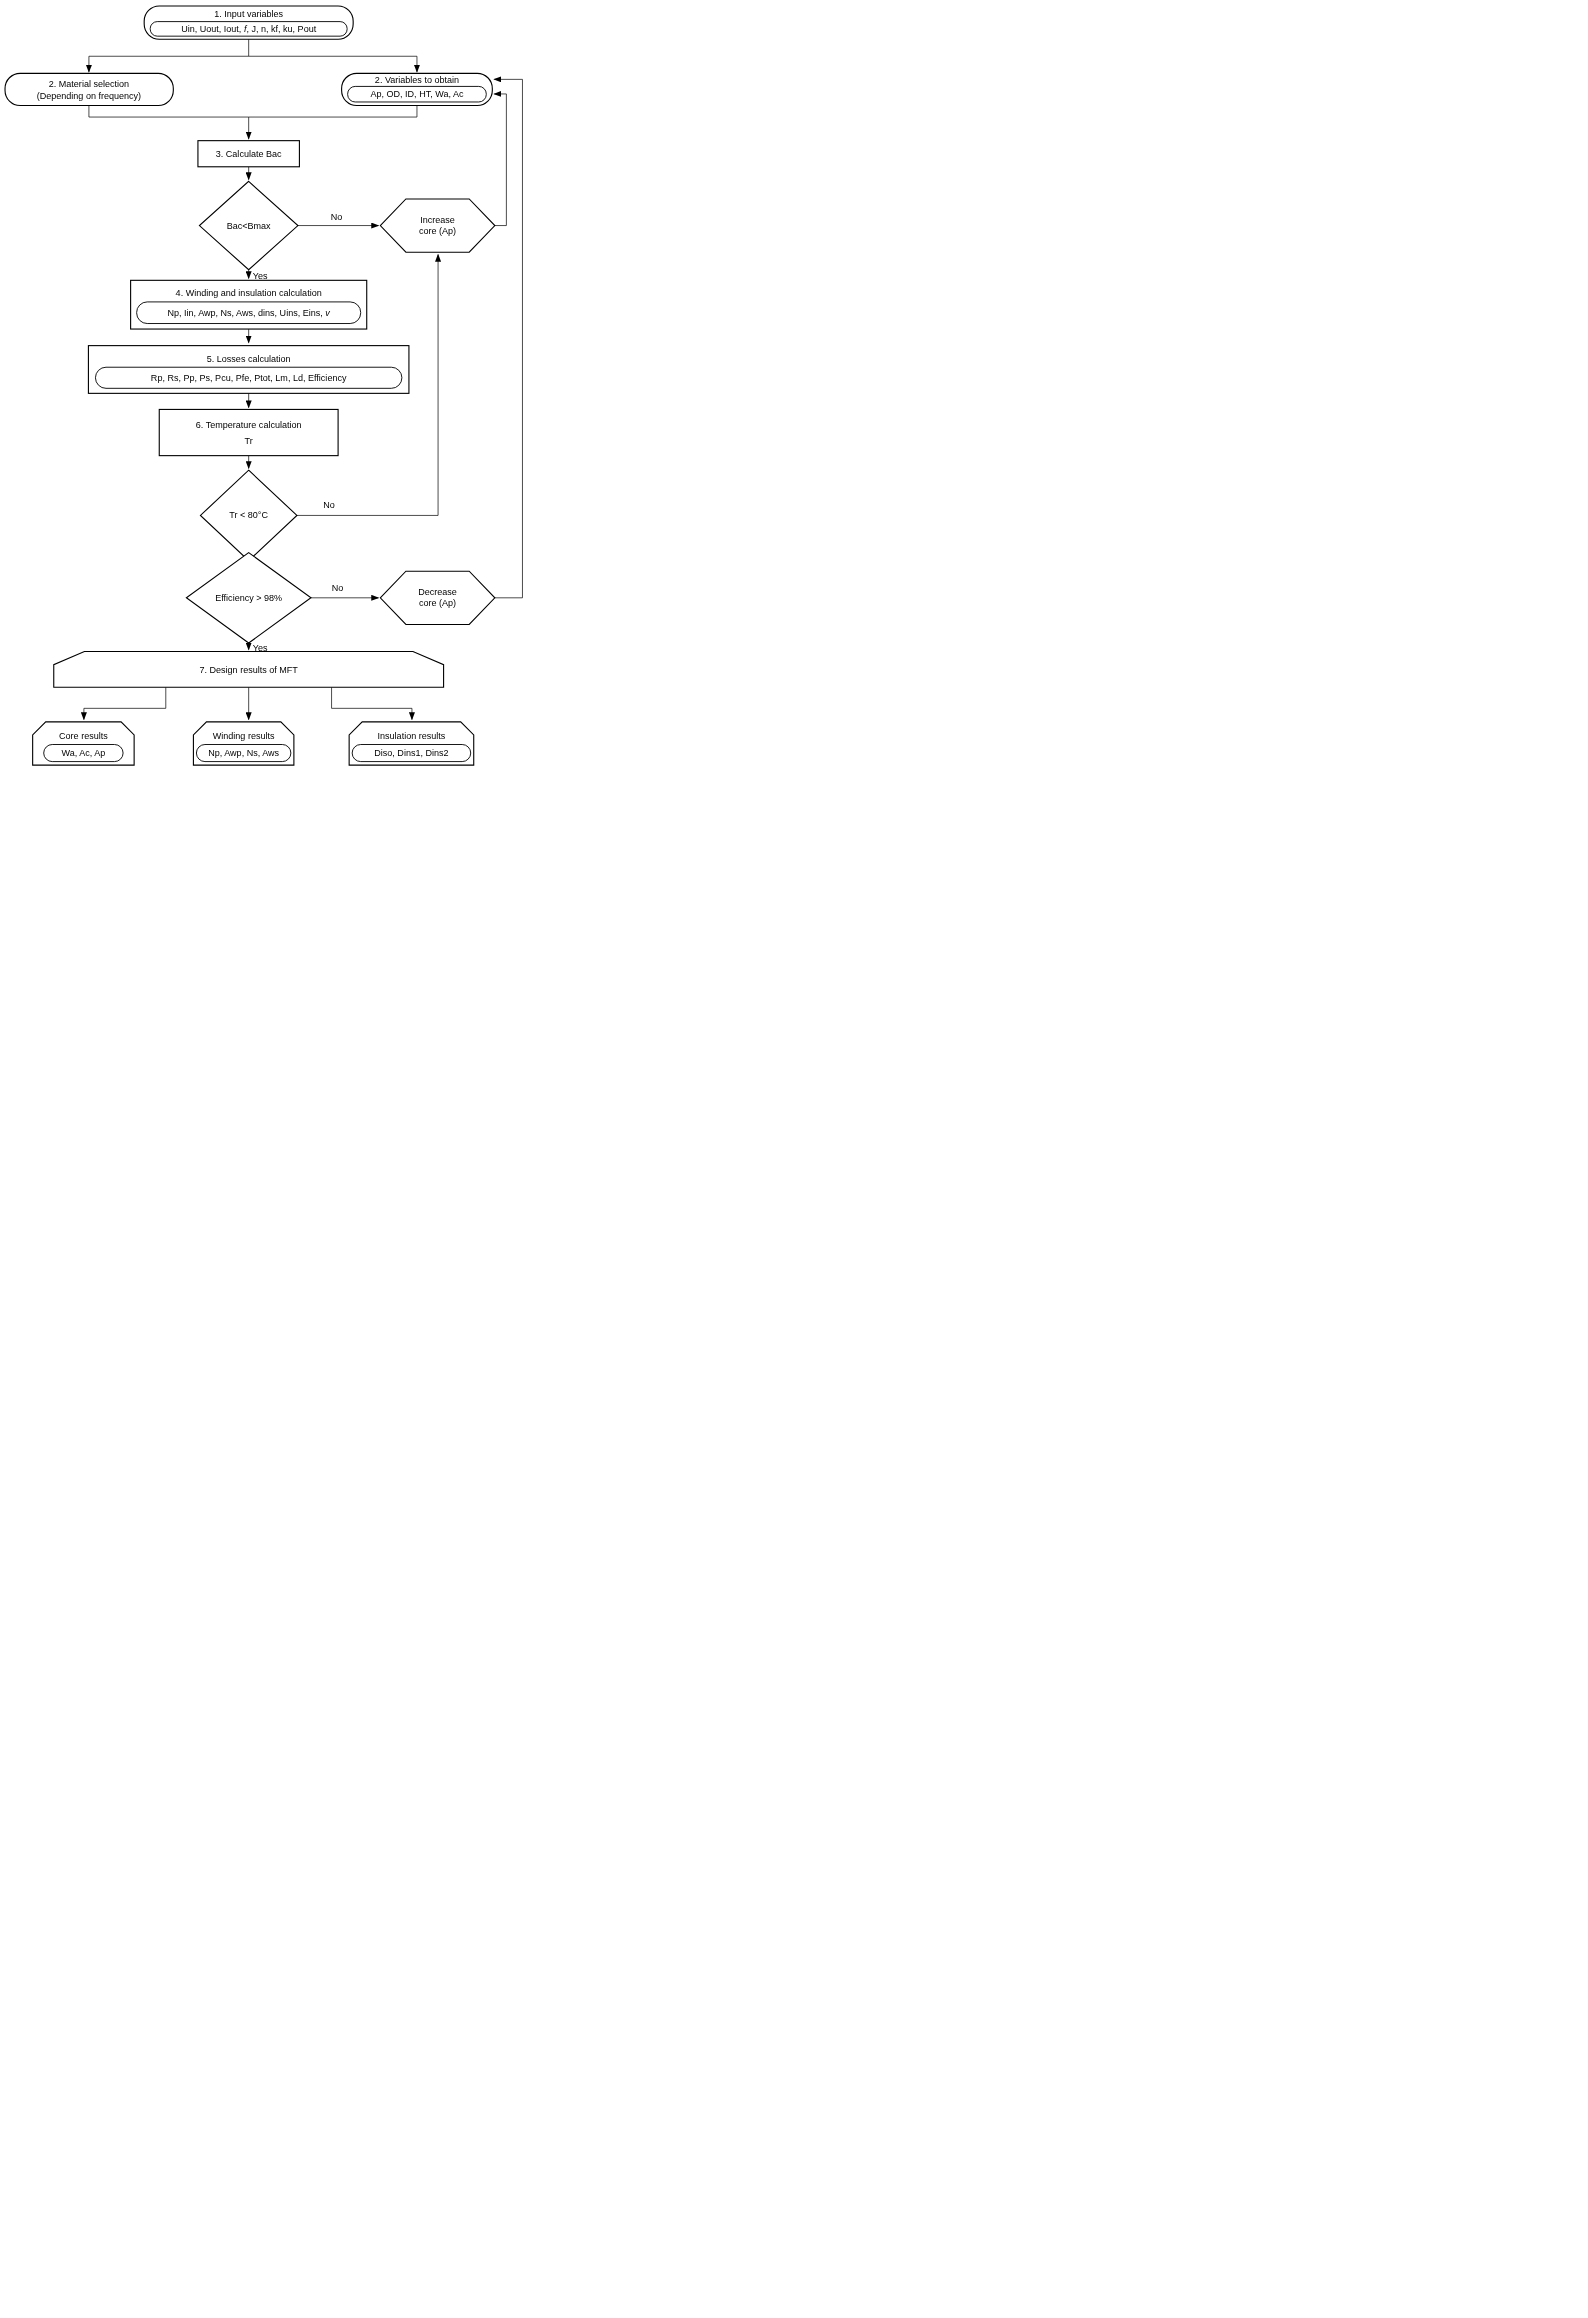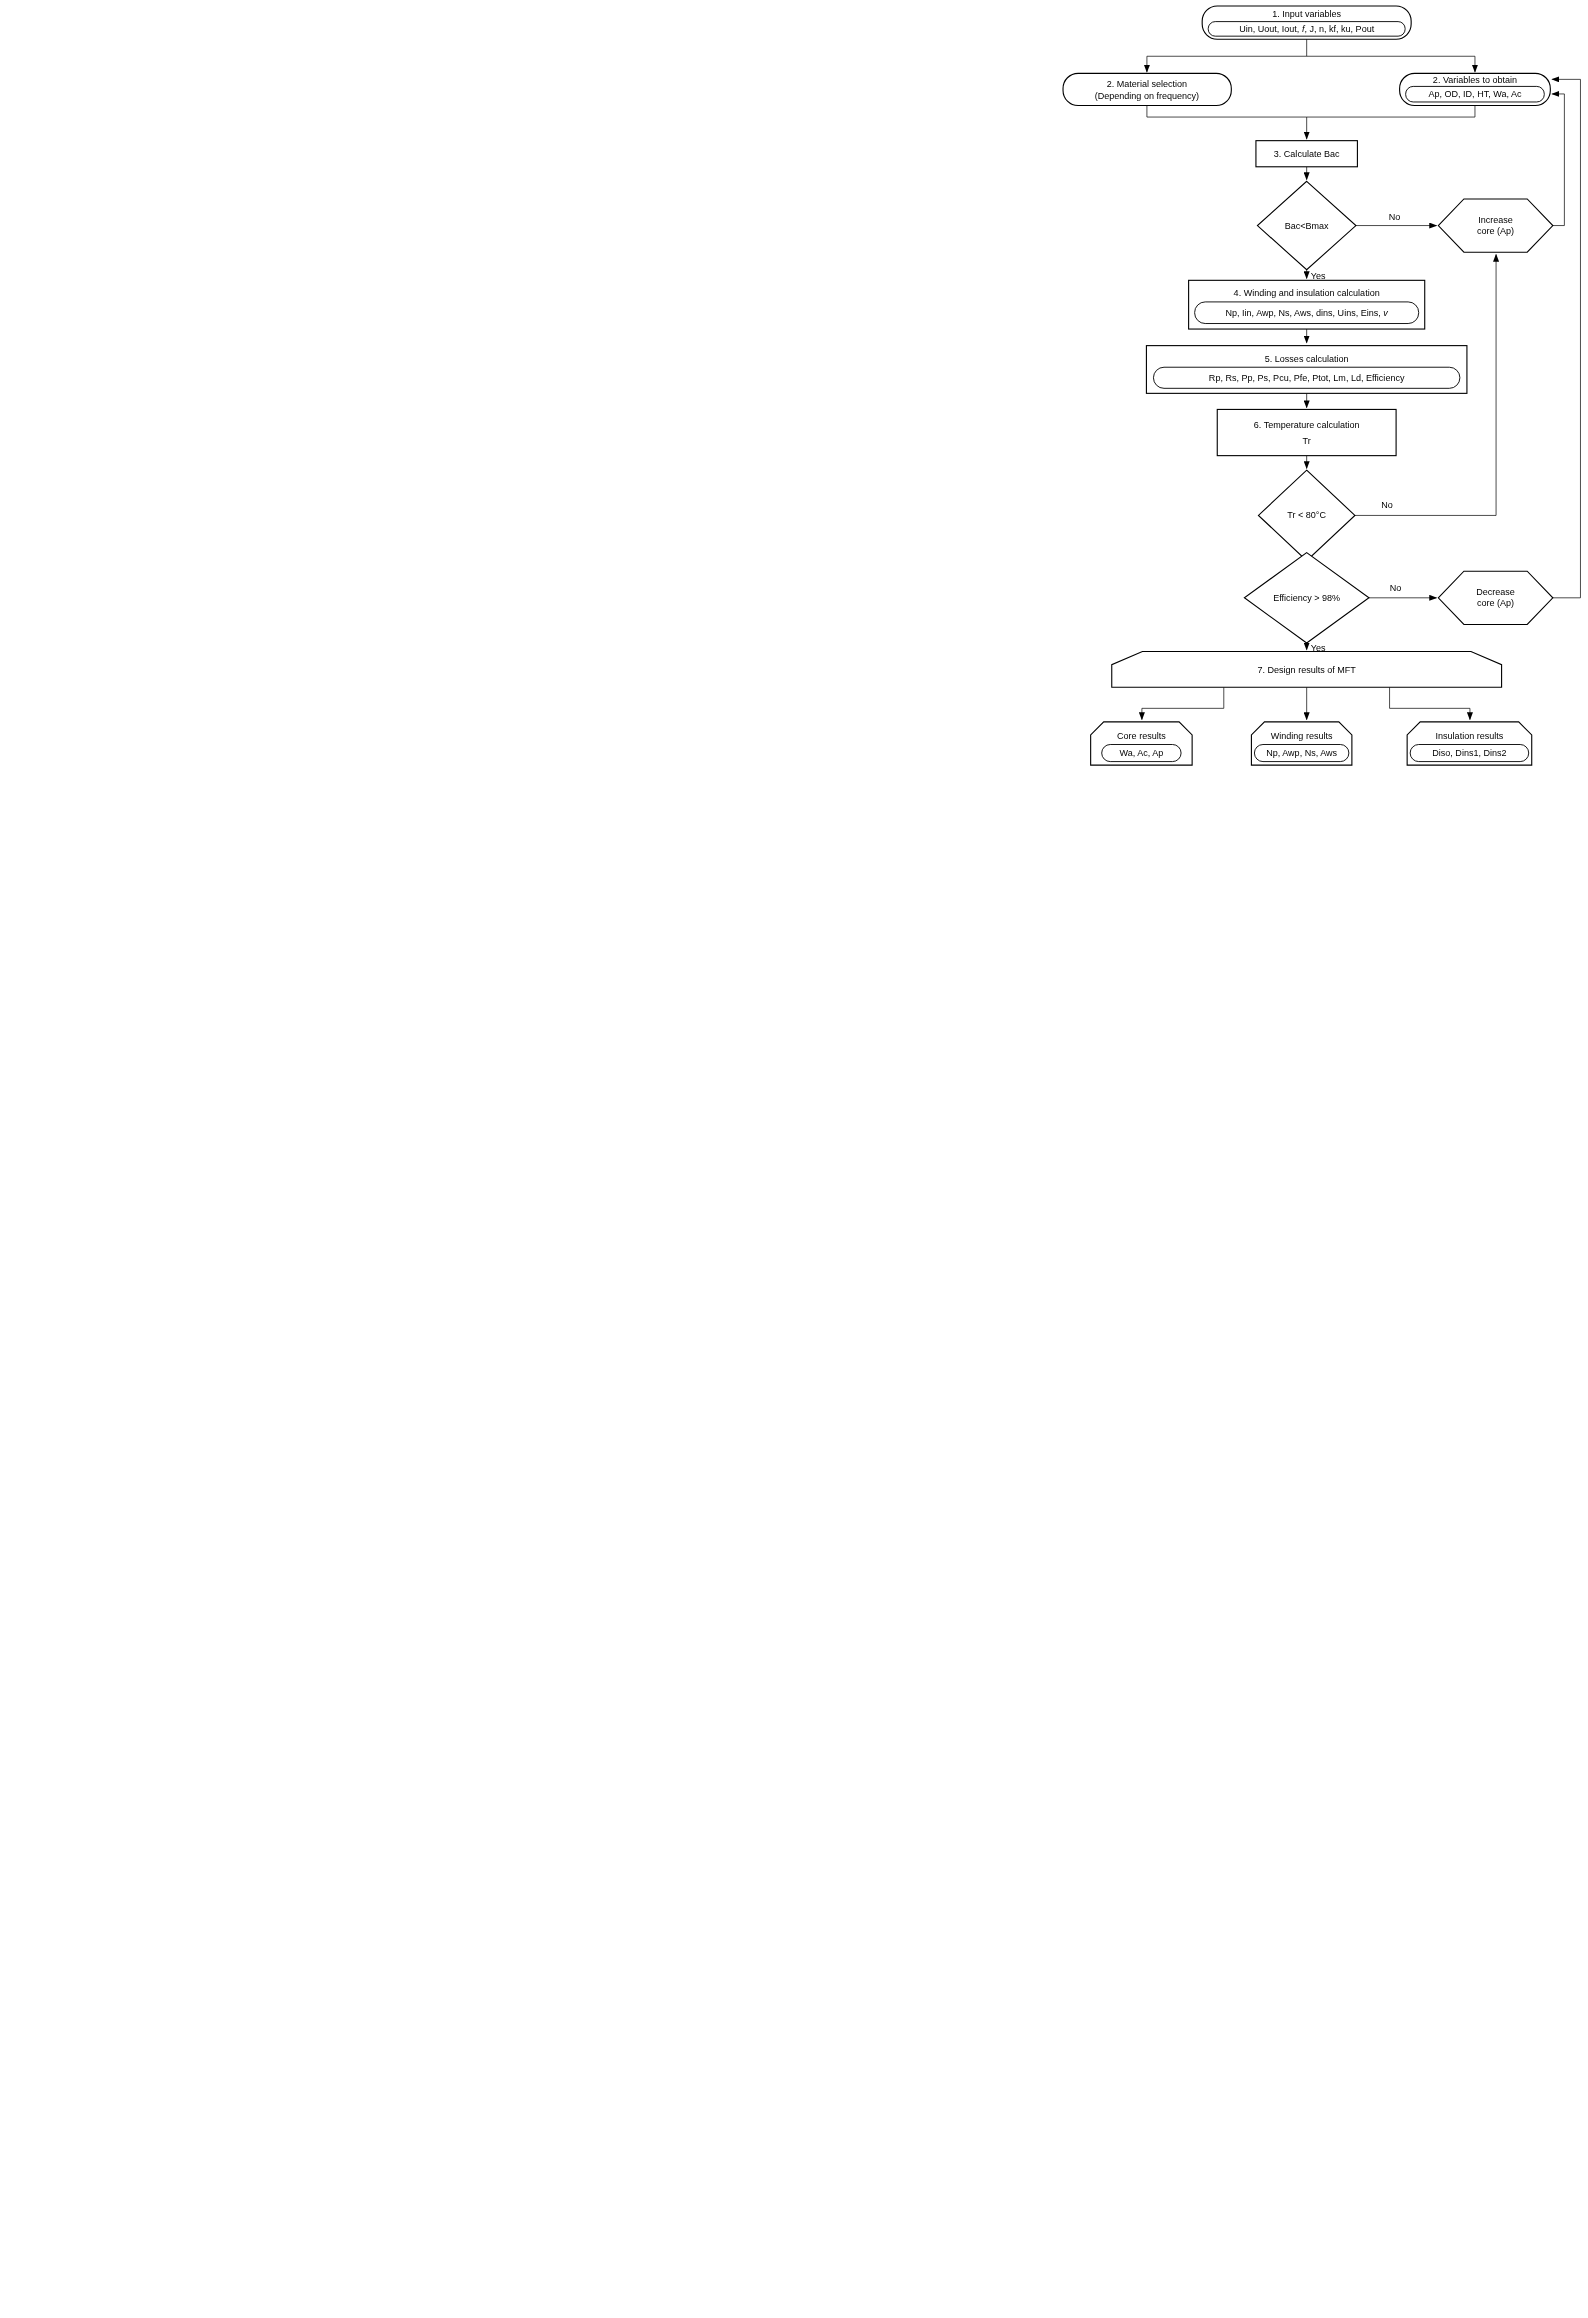--- a/index.html
+++ b/index.html
@@ -1,17 +1,17 @@
 <!DOCTYPE html>
 <html style="font-size:8px"><head>
 <meta charset="utf-8">
 <title>MFT Design Flowchart</title>
 <style>
   html, body { margin: 0; padding: 0; background: #ffffff; }
-  .page { width: 100%; display: flex; justify-content: flex-end; text-decoration: underline; }
+  .page { width: 100%; display: flex; justify-content: flex-start; text-decoration: underline; }
   svg.flow { width: 100%; max-width: 530px; height: auto; display: block; background: #ffffff; }
   .shape { fill: #ffffff; stroke: #000000; stroke-width: 2.2; }
   .pill  { fill: #ffffff; stroke: #000000; stroke-width: 1.8; }
   .conn  { fill: none; stroke: #000000; stroke-width: 1.4; }
   text   { font-family: "Liberation Sans", sans-serif; font-size: 18px; fill: #000000; }
   .it    { font-style: italic; }
 </style>
 </head>
 <body>
 

